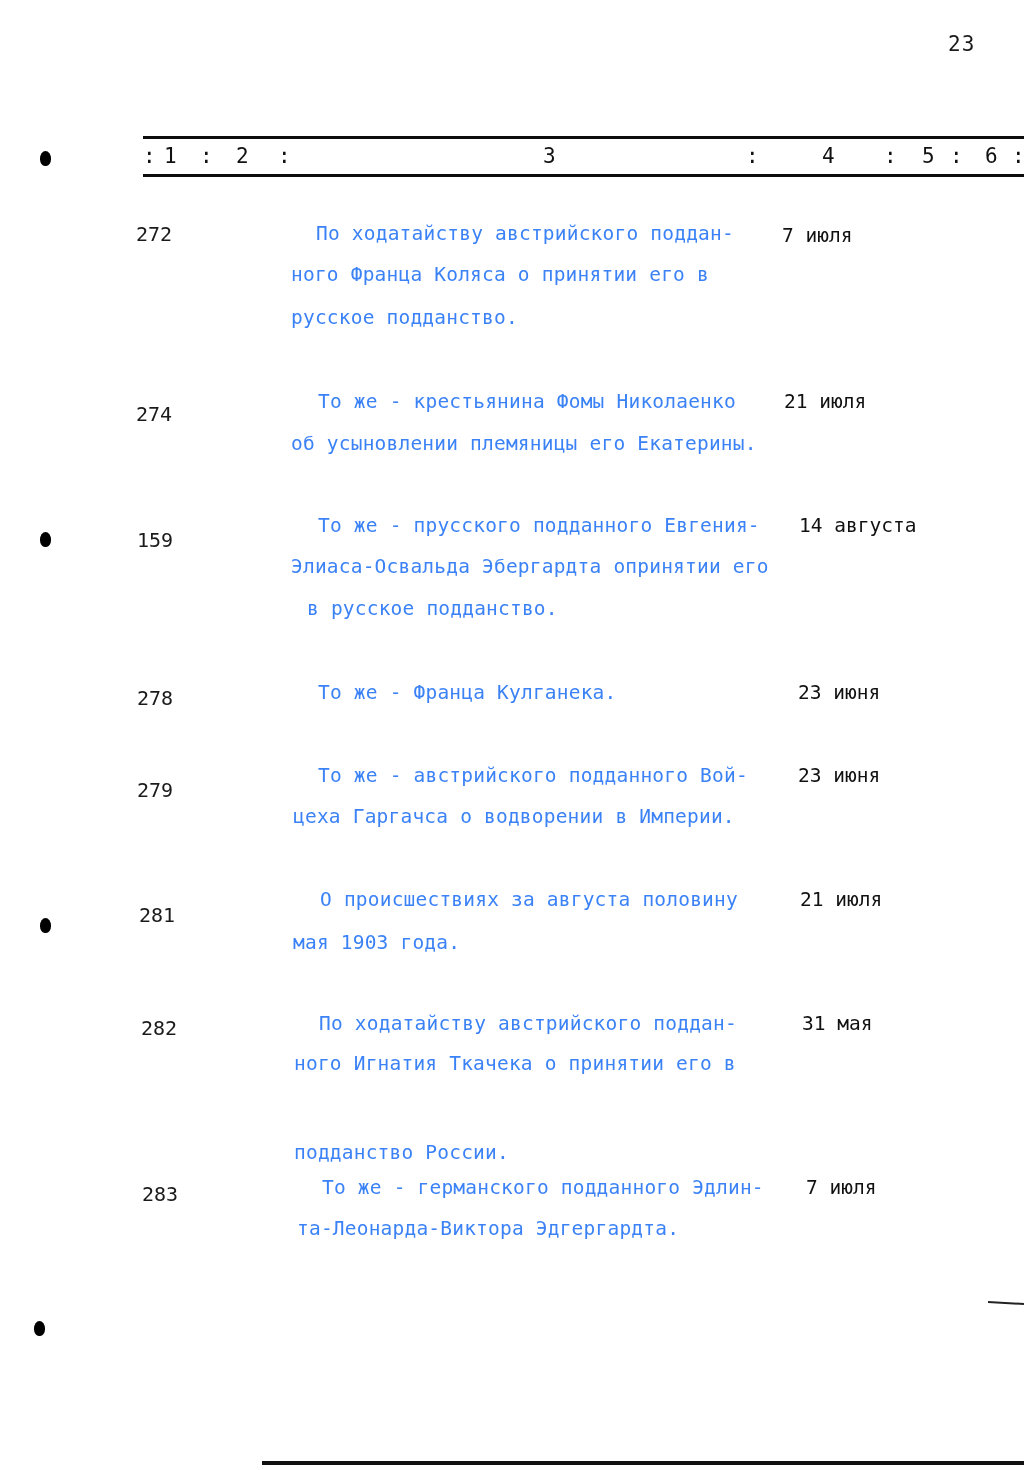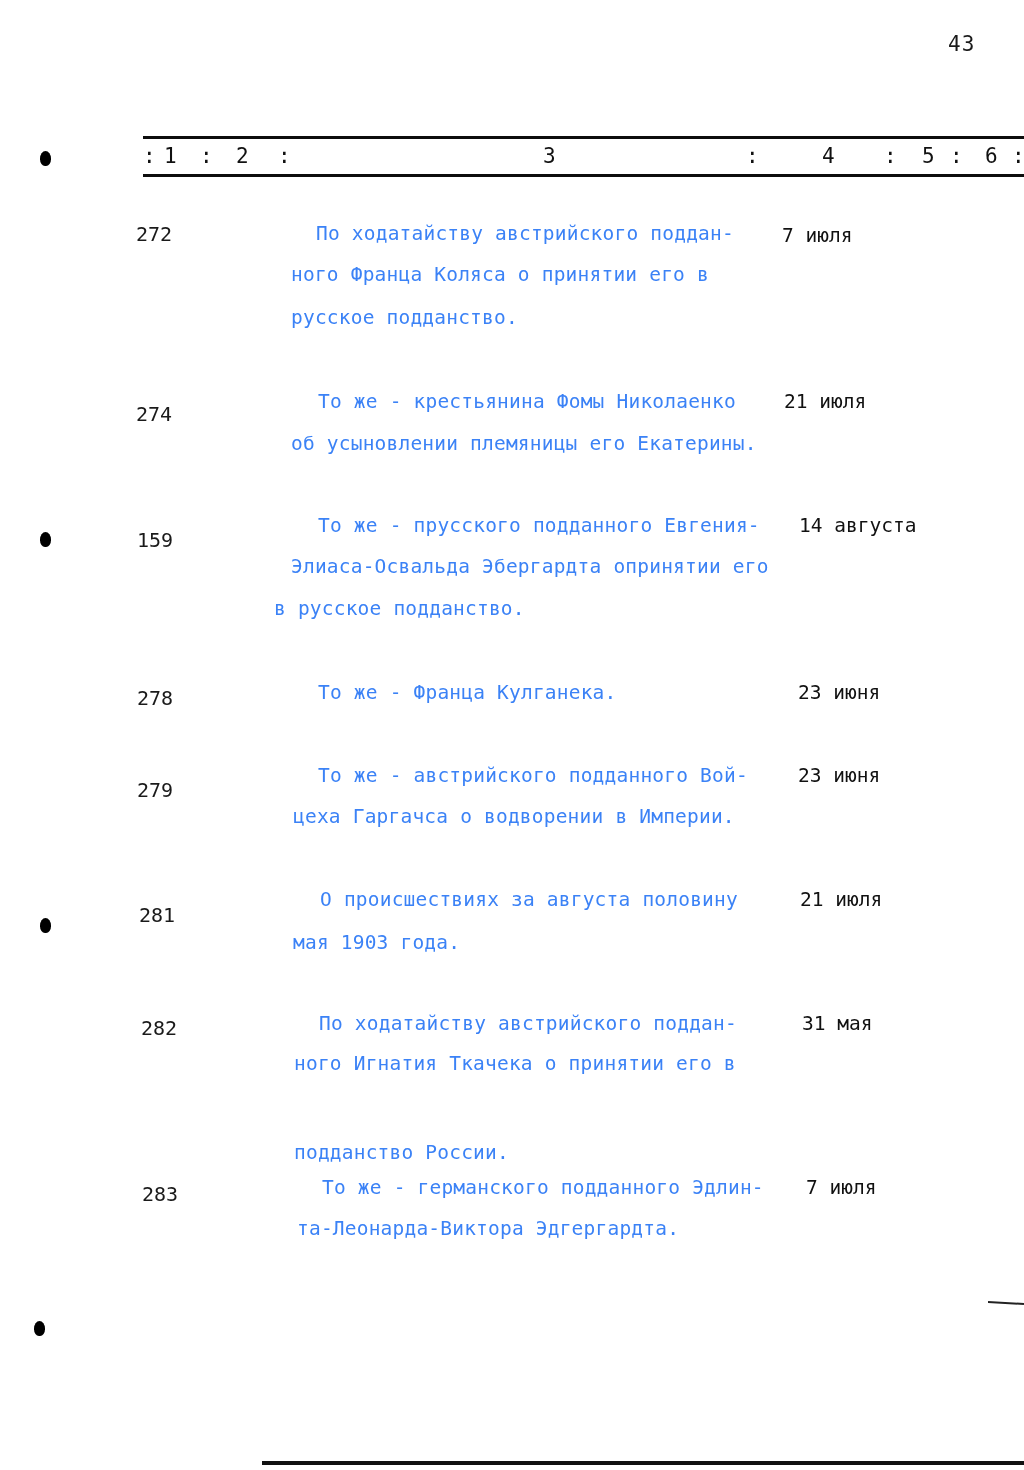--- a/index.html
+++ b/index.html
@@ -17,21 +17,21 @@
     .entry-num { position: absolute; font-size: 20px; color: #1a1a1a; text-align: right; }
     .line { position: absolute; font-size: 19.5px; white-space: nowrap; color: #3b82f6; letter-spacing: 0.2px; }
     .date { position: absolute; font-size: 19.5px; white-space: nowrap; color: #111; }
     .hole { position: absolute; width: 11px; height: 15px; background: #000; border-radius: 50% 50% 45% 45%; }
     .dash-mark { position: absolute; left: 988px; top: 1302px; width: 36px; height: 2px; background: #222; transform: rotate(3deg); }
   </style>
 </head>
 <body>
 
 <div>
-  <div class="page-number">43</div>
+  <div class="page-number">23</div>
 
   <div class="rule rule-top"></div>
 
   <div>
     <span class="sep" style="left:143px">:</span>
     <span class="col-header" style="left:164px">1</span>
     <span class="sep" style="left:200px">:</span>
     <span class="col-header" style="left:236px">2</span>
     <span class="sep" style="left:278px">:</span>
     <span class="col-header" style="left:543px">3</span>
@@ -58,21 +58,21 @@
     <span class="entry-num" style="left:136px;top:402px">274</span>
     <span class="line" style="left:318px;top:390px">То же - крестьянина Фомы Николаенко</span>
     <span class="line" style="left:291px;top:432px">об усыновлении племяницы его Екатерины.</span>
     <span class="date" style="left:784px;top:390px">21 июля</span>
   </div>
 
   <div>
     <span class="entry-num" style="left:137px;top:528px">159</span>
     <span class="line" style="left:318px;top:514px">То же - прусского подданного Евгения-</span>
     <span class="line" style="left:291px;top:555px">Элиаса-Освальда Эбергардта опринятии его</span>
-    <span class="line" style="left:274px;top:597px">в русское подданство.</span>
+    <span class="line" style="left:307px;top:597px">в русское подданство.</span>
     <span class="date" style="left:799px;top:514px">14 августа</span>
   </div>
 
   <div>
     <span class="entry-num" style="left:137px;top:686px">278</span>
     <span class="line" style="left:318px;top:681px">То же - Франца Кулганека.</span>
     <span class="date" style="left:798px;top:681px">23 июня</span>
   </div>
 
   <div>

